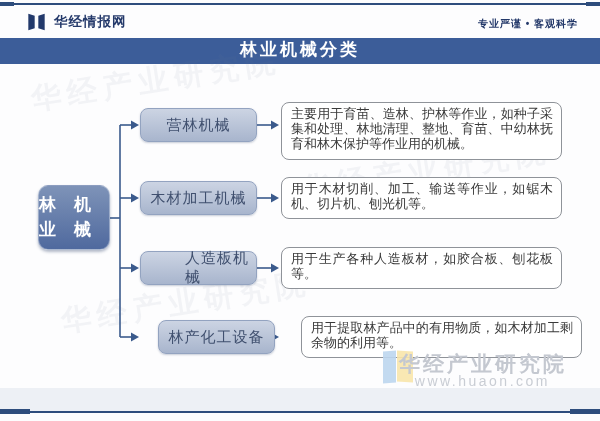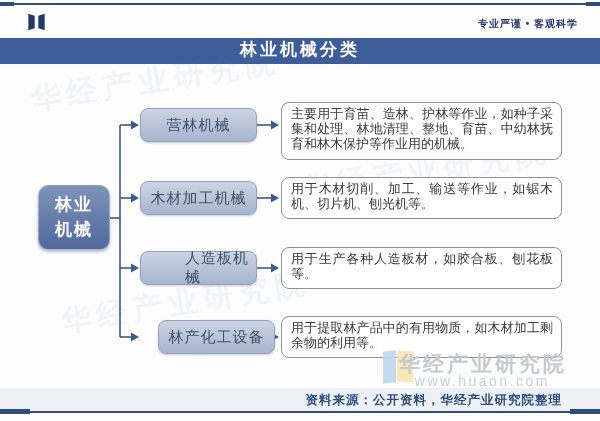--- a/index.html
+++ b/index.html
@@ -35,21 +35,21 @@
     left:0;right:0;top:38px;height:26px;background:var(--title-bar-bg);
     color:#fff;font-size:17px;font-weight:bold;letter-spacing:3px;
     display:flex;justify-content:center;
   }
   
   .root-box{
     left:38px;top:185px;width:72px;height:65px;border-radius:10px;
     background:linear-gradient(180deg,var(--root-box-start),var(--root-box-end));
     border:1px solid rgba(255,255,255,.35);
     box-shadow:0 2px 3px rgba(40,60,100,.35);
-    display:flex;flex-direction:column;align-items:center;justify-content:center;
+    display:flex;flex-direction:row;align-items:center;justify-content:center;
     color:#fff;font-size:17px;font-weight:bold;line-height:1.45;letter-spacing:2px;
     box-sizing:border-box;
   }
   
   .branch-box{
     left:140px;width:117px;height:34px;border-radius:8px;
     background:linear-gradient(180deg,var(--branch-box-start),var(--branch-box-end));
     border:1px solid var(--branch-border);
     box-shadow:0 1px 2px rgba(40,60,100,.25);
     display:flex;align-items:center;justify-content:center;
@@ -89,20 +89,21 @@
   <div class="abs cap" style="left:0;top:2px;width:14px;height:4px;"></div>
   <div class="abs cap" style="right:0;top:2px;width:14px;height:4px;"></div>
 
   <div class="abs brand">
     <span style="display:inline-flex;">
       <svg width="21" height="20" viewBox="0 0 22 22">
         <polygon points="2,2 9,4 9,18 2,20" fill="#22396b"></polygon>
         <polygon points="13,4 20,2 20,20 13,18" fill="#22396b"></polygon>
       </svg>
     </span>
+    <span class="brand-text">华经情报网</span>
   </div>
   <div class="abs tagline">专业严谨 • 客观科学</div>
 
   <div class="abs title-bar">
     <span>林业机械分类</span>
   </div>
 
   <span class="abs wm-diag" style="left:30px;top:60px;">华经产业研究院</span>
   <span class="abs wm-diag" style="left:60px;top:282px;">华经产业研究院</span>
   <span class="abs wm-diag" style="left:300px;top:150px;">华经产业研究院</span>
@@ -148,29 +149,28 @@
 
   <div class="abs desc-box" style="top:102px;height:58px;">
     <span>主要用于育苗、造林、护林等作业，如种子采集和处理、林地清理、整地、育苗、中幼林抚育和林木保护等作业用的机械。</span>
   </div>
   <div class="abs desc-box" style="top:177px;height:42px;">
     <span>用于木材切削、加工、输送等作业，如锯木机、切片机、刨光机等。</span>
   </div>
   <div class="abs desc-box" style="top:247px;height:42px;">
     <span>用于生产各种人造板材，如胶合板、刨花板等。</span>
   </div>
-  <div class="abs desc-box" style="top:316px;height:42px;">
+  <div class="abs desc-box" style="top:316px;height:42px;margin-left:20px;">
     <span>用于提取林产品中的有用物质，如木材加工剩余物的利用等。</span>
   </div>
 
   <div class="abs wm-block-blue"></div>
   <div class="abs wm-block-yellow"></div>
   <div class="abs wm-name">华经产业研究院</div>
   <div class="abs wm-url">www.huaon.com</div>
 
   <div class="abs footer-band"></div>
-  <div class="abs source-text">资料来源：公开资料，华经产业研究院整理</div>
 
   <div class="abs rule" style="top:411px;"></div>
   <div class="abs cap" style="left:0;top:409px;width:30px;height:5px;"></div>
   <div class="abs cap" style="right:0;top:409px;width:30px;height:5px;"></div>
 
 </div>
 
 </body></html>

